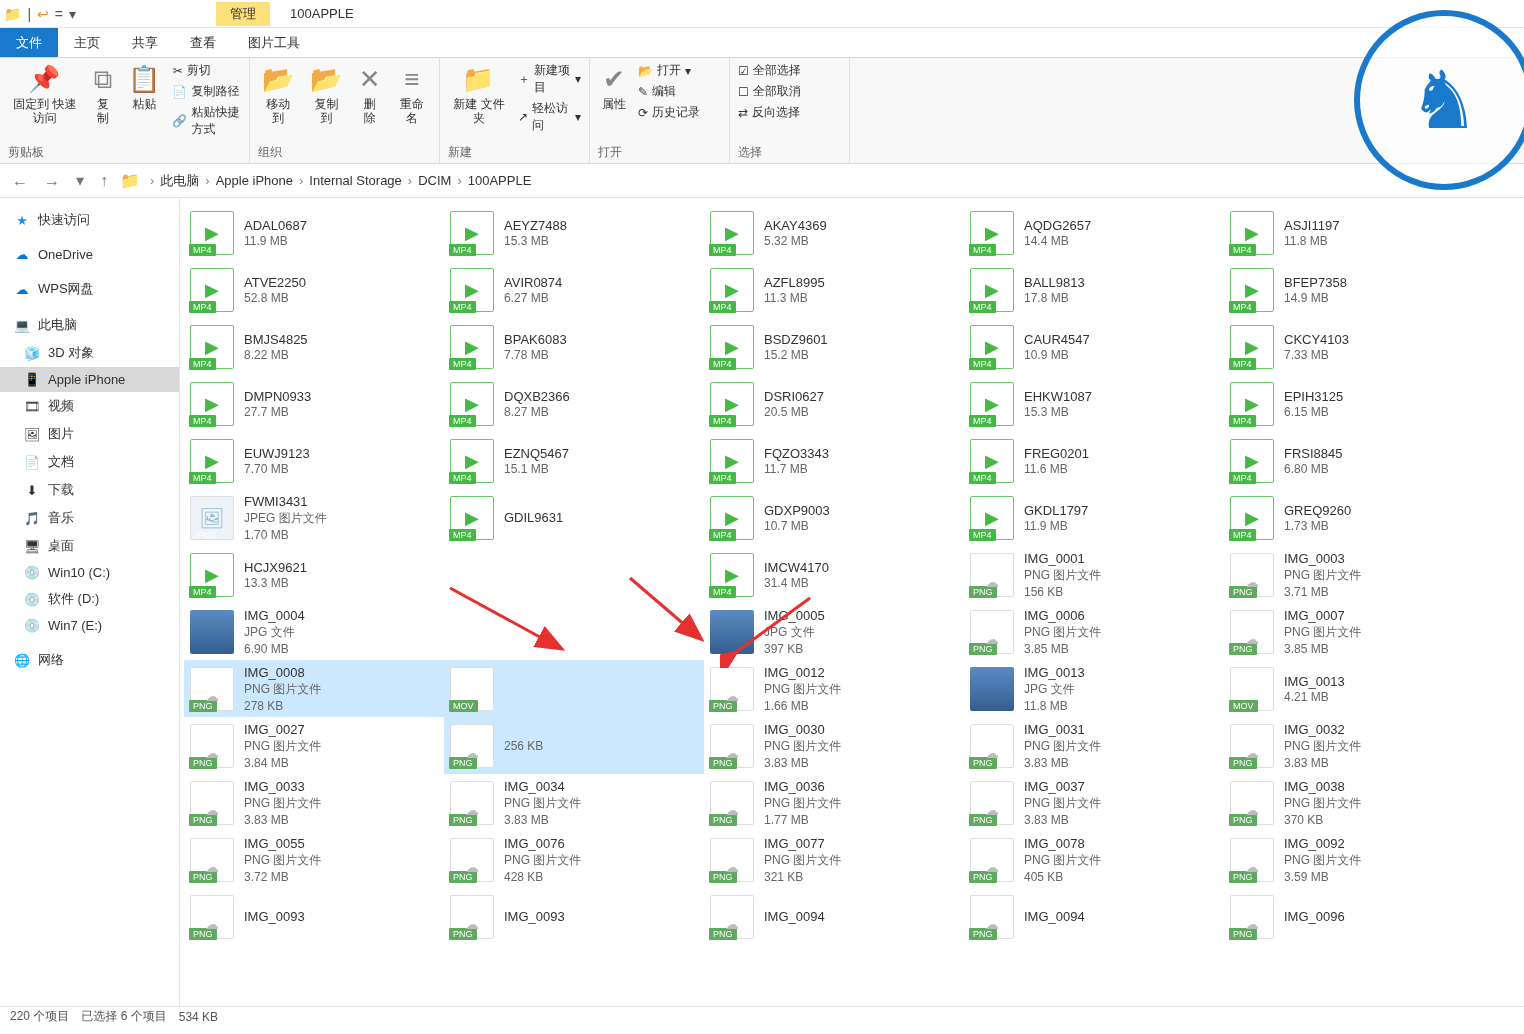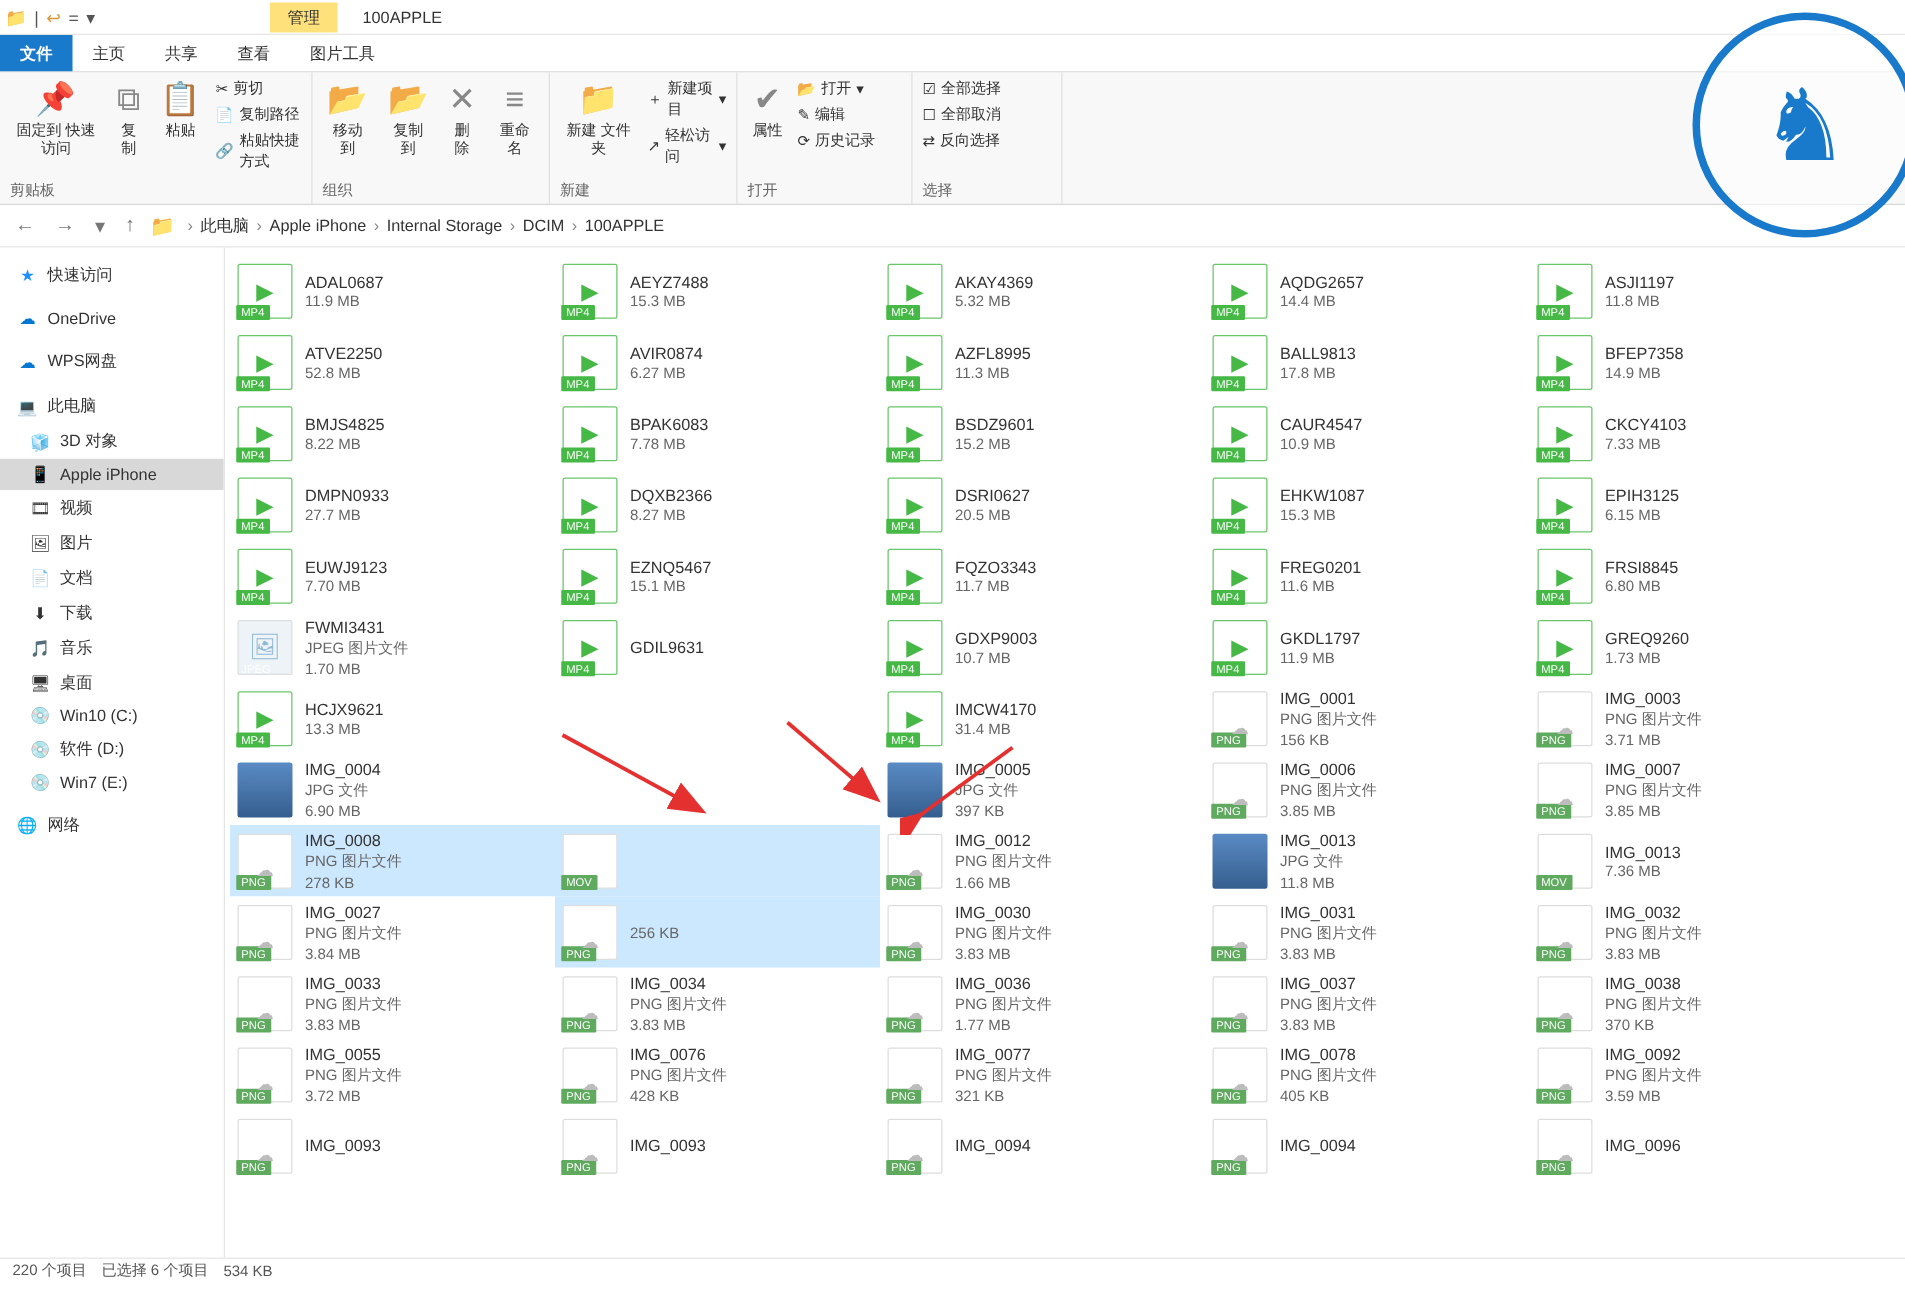--- a/index.html
+++ b/index.html
@@ -8,21 +8,21 @@
 
 .titlebar { height: 28px; background: #fff; display: flex; align-items: center; padding: 0 4px; border-bottom: 1px solid #e5e5e5; }
 .titlebar .qat { display: flex; gap: 6px; align-items: center; }
 .titlebar .qat span { font-size: 14px; color: #555; }
 .titlebar .manage-tab { background: #ffe17c; padding: 3px 14px; margin-left: 140px; font-size: 13px; }
 .titlebar .title-txt { margin-left: 20px; font-size: 13px; }
 
 
 .ribbon-tabs { height: 30px; display: flex; align-items: stretch; border-bottom: 1px solid #d8d8d8; }
 .ribbon-tabs .tab { padding: 6px 16px; font-size: 13px; cursor: pointer; }
-.ribbon-tabs .tab.file { background: #1979ca; color: #fff; font-weight: bold; }
+.ribbon-tabs .tab.file { background: #1979ca; color: #fff; }
 .ribbon-tabs .tab.active { }
 
 
 .ribbon { height: 106px; display: flex; border-bottom: 1px solid #d8d8d8; background: #f8f8f8; }
 .ribbon-group { border-right: 1px solid #e0e0e0; padding: 4px 8px 2px; display: flex; flex-direction: column; justify-content: space-between; }
 .ribbon-group .rg-body { display: flex; gap: 8px; align-items: flex-start; flex: 1; }
 .ribbon-group .rg-label { text-align: left; font-size: 12px; color: #666; padding-top: 2px; }
 .rbtn { display: flex; flex-direction: column; align-items: center; gap: 2px; cursor: pointer; padding: 2px 4px; }
 .rbtn .ric { font-size: 26px; color: #888; }
 .rbtn .rlbl { font-size: 12px; text-align: center; line-height: 1.2; }
@@ -719,21 +719,21 @@
             <span class="ft">JPG 文件</span>
             <span class="fs">11.8 MB</span>
           </div>
         </div>
         <div class="file-item">
           <div class="file-icon mov">
             <span class="badge">MOV</span>
           </div>
           <div class="file-info">
             <span class="fn">IMG_0013</span>
-            <span class="fs">7.36 MB</span>
+            <span class="fs">4.21 MB</span>
           </div>
         </div>
         <div class="file-item">
           <div class="file-icon png">
             <span class="badge">PNG</span>
             <span class="cloud">☁</span>
           </div>
           <div class="file-info">
             <span class="fn">IMG_0027</span>
             <span class="ft">PNG 图片文件</span>

